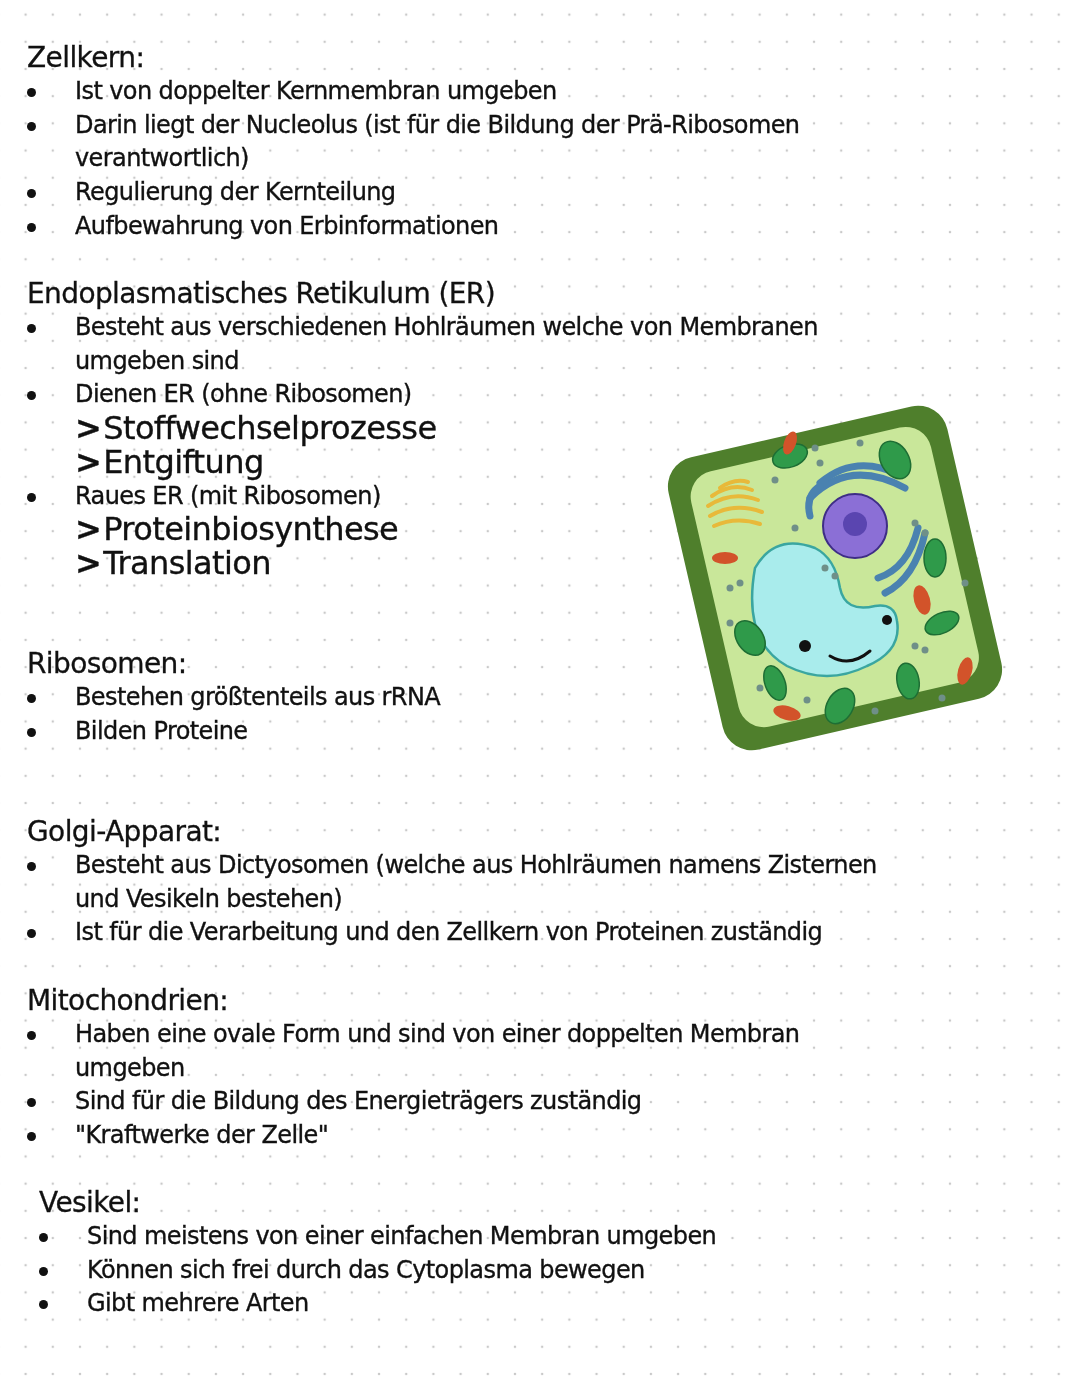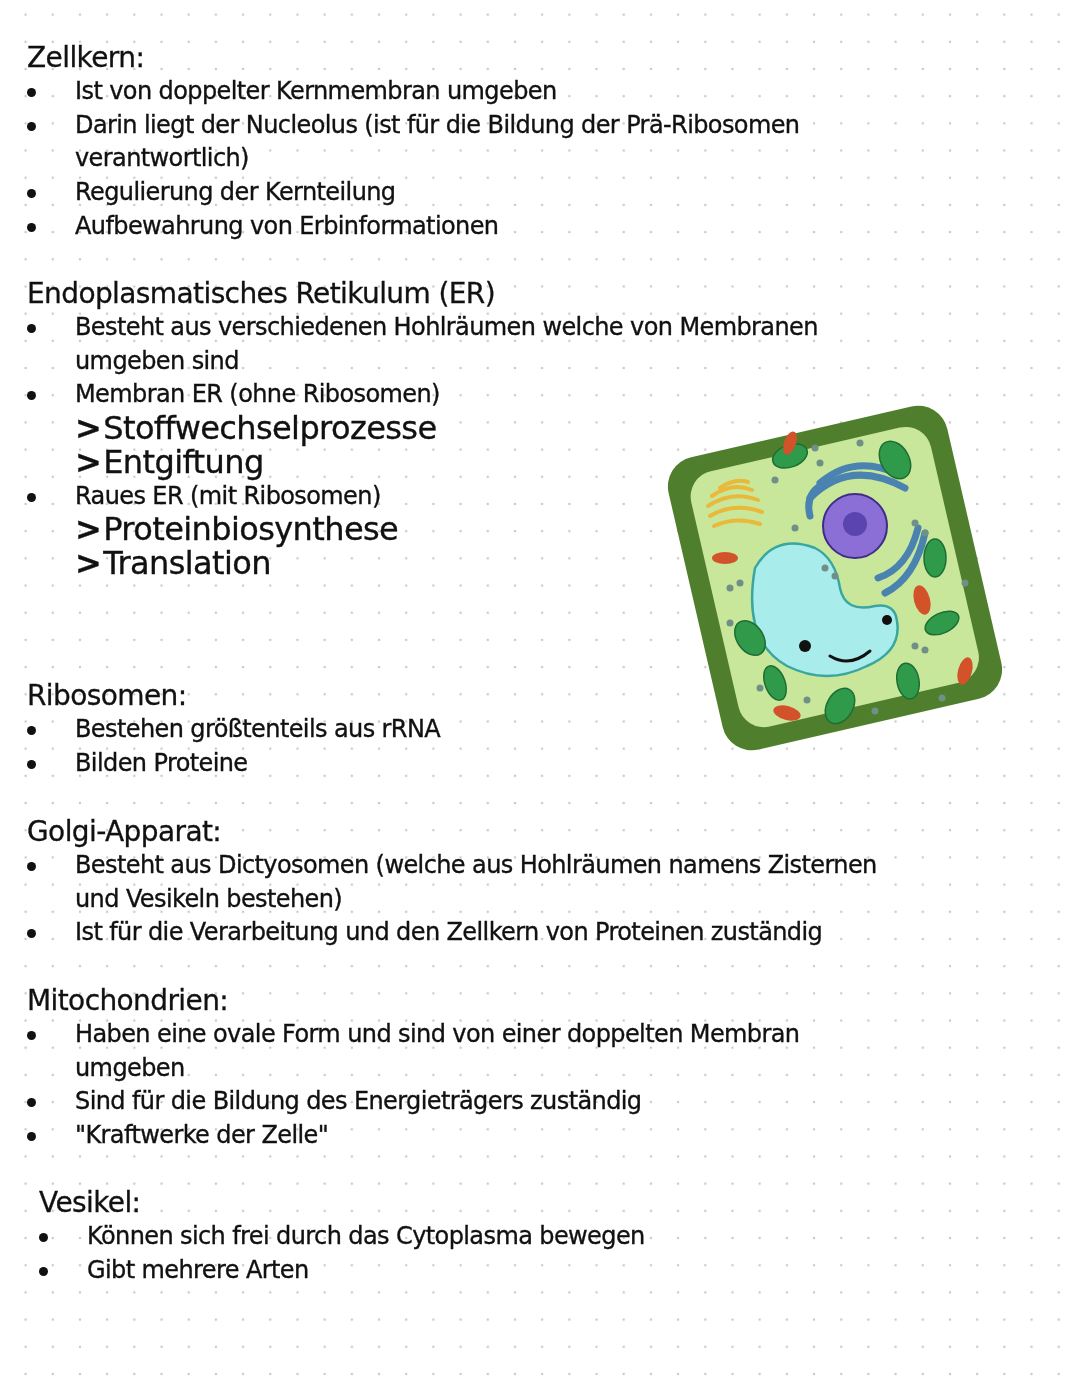--- a/index.html
+++ b/index.html
@@ -59,33 +59,33 @@
 
   <div class="section" style="top:277px;">
     <div class="heading">Endoplasmatisches Retikulum (ER)</div>
     <div class="item">
         <span class="bullet"></span>
         <span class="text">Besteht aus verschiedenen Hohlräumen welche von Membranen
 umgeben sind</span>
       </div>
     <div class="item">
         <span class="bullet"></span>
-        <span class="text">Membran ER (ohne Ribosomen)</span>
+        <span class="text">Dienen ER (ohne Ribosomen)</span>
       </div>
     <div class="sub"><span class="arrow">&gt;</span><span>Stoffwechselprozesse</span></div>
     <div class="sub"><span class="arrow">&gt;</span><span>Entgiftung</span></div>
     <div class="item">
         <span class="bullet"></span>
         <span class="text">Raues ER (mit Ribosomen)</span>
       </div>
     <div class="sub"><span class="arrow">&gt;</span><span>Proteinbiosynthese</span></div>
     <div class="sub"><span class="arrow">&gt;</span><span>Translation</span></div>
   </div>
 
-  <div class="section" style="top:647px;margin-top:32px;">
+  <div class="section" style="top:647px;">
     <div class="heading">Ribosomen:</div>
     <div class="item">
         <span class="bullet"></span>
         <span class="text">Bestehen größtenteils aus rRNA</span>
       </div>
     <div class="item">
         <span class="bullet"></span>
         <span class="text">Bilden Proteine</span>
       </div>
   </div>
@@ -115,20 +115,24 @@
         <span class="text">Sind für die Bildung des Energieträgers zuständig</span>
       </div>
     <div class="item">
         <span class="bullet"></span>
         <span class="text">"Kraftwerke der Zelle"</span>
       </div>
   </div>
 
   <div class="section" style="top:1186px;margin-left:12px;">
     <div class="heading">Vesikel:</div>
+    <div class="item">
+        <span class="bullet"></span>
+        <span class="text">Sind meistens von einer einfachen Membran umgeben</span>
+      </div>
     <div class="item">
         <span class="bullet"></span>
         <span class="text">Können sich frei durch das Cytoplasma bewegen</span>
       </div>
     <div class="item">
         <span class="bullet"></span>
         <span class="text">Gibt mehrere Arten</span>
       </div>
   </div>
 

